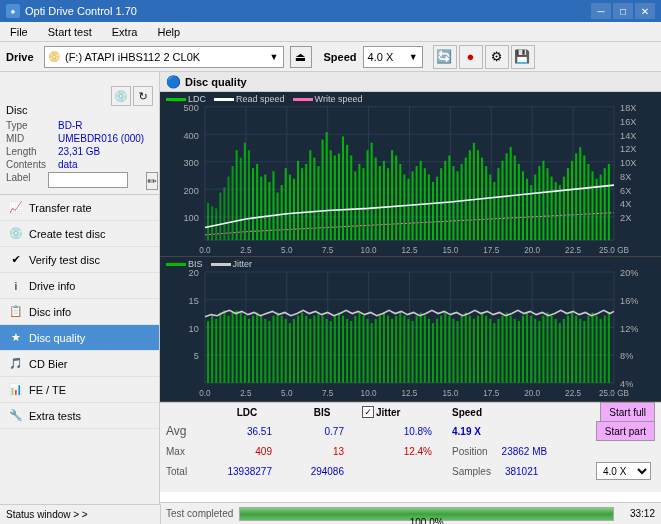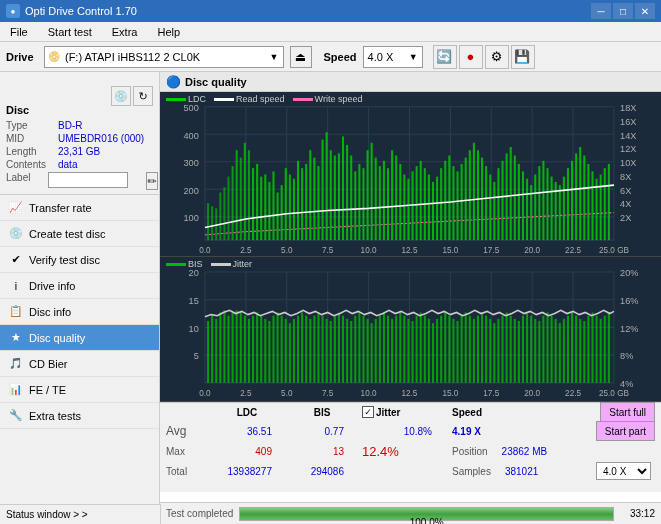--- a/index.html
+++ b/index.html
@@ -28,21 +28,21 @@
 
     
     .main { display: flex; height: calc(524px - 72px); }
 
     
     .sidebar { width: 160px; min-width: 160px; background: #f0f0f0; border-right: 1px solid #ccc; display: flex; flex-direction: column; }
 
     
     .disc-panel { background: #f0f0f0; border-bottom: 1px solid #ccc; padding: 4px 6px; }
     .disc-header { display: flex; align-items: center; justify-content: space-between; margin-bottom: 4px; }
-    .disc-header-text { font-size: 11px; font-weight: bold; margin-top: 28px; }
+    .disc-header-text { font-size: 11px; font-weight: normal; margin-top: 28px; }
     .disc-row { display: flex; align-items: center; margin-bottom: 2px; }
     .disc-key { color: #555; font-size: 10px; width: 52px; }
     .disc-val { color: #0000cc; font-size: 10px; }
     .label-row { display: flex; align-items: flex-start; gap: 18px; margin-top: 2px; }
     .label-input { border: 1px solid #999; height: 16px; width: 80px; font-size: 10px; }
     .label-btn { width: 18px; height: 18px; background: #f0f0f0; border: 1px solid #999; font-size: 11px; display: flex; align-items: center; justify-content: center; cursor: pointer; }
 
     
     .nav-item { height: 26px; display: flex; align-items: center; padding: 0 8px; gap: 5px; cursor: pointer; font-size: 11px; border-bottom: 1px solid #e0e0e0; }
     .nav-item.active { background: #4a8fd4; color: white; }
@@ -578,21 +578,21 @@
           <div style="flex:1;"></div>
           <div class="stats-buttons">
             <button class="start-btn">Start part</button>
           </div>
         </div>
 
         <div class="stats-row">
           <span style="width:36px;font-size:10px;color:#555;">Max</span>
           <span style="width:70px;text-align:right;font-size:10px;color:#cc0000;padding-right:10px;">409</span>
           <span style="width:60px;text-align:right;font-size:10px;color:#cc0000;padding-right:8px;">13</span>
-          <span style="width:80px;font-size:13px;color:#cc0000;padding-right:10px;">12.4%</span>
+          <span style="width:80px;text-align:right;font-size:10px;color:#cc0000;padding-right:10px;">12.4%</span>
           <div style="font-size:10px;color:#555;">
             <span>Position</span>
           </div>
           <span style="font-size:10px;color:#0000cc;margin-left:4px;">23862 MB</span>
         </div>
 
         <div class="stats-row">
           <span style="width:36px;font-size:10px;color:#555;">Total</span>
           <span style="width:70px;text-align:right;font-size:10px;color:#0000cc;padding-right:10px;">13938277</span>
           <span style="width:60px;text-align:right;font-size:10px;color:#0000cc;padding-right:8px;">294086</span>

